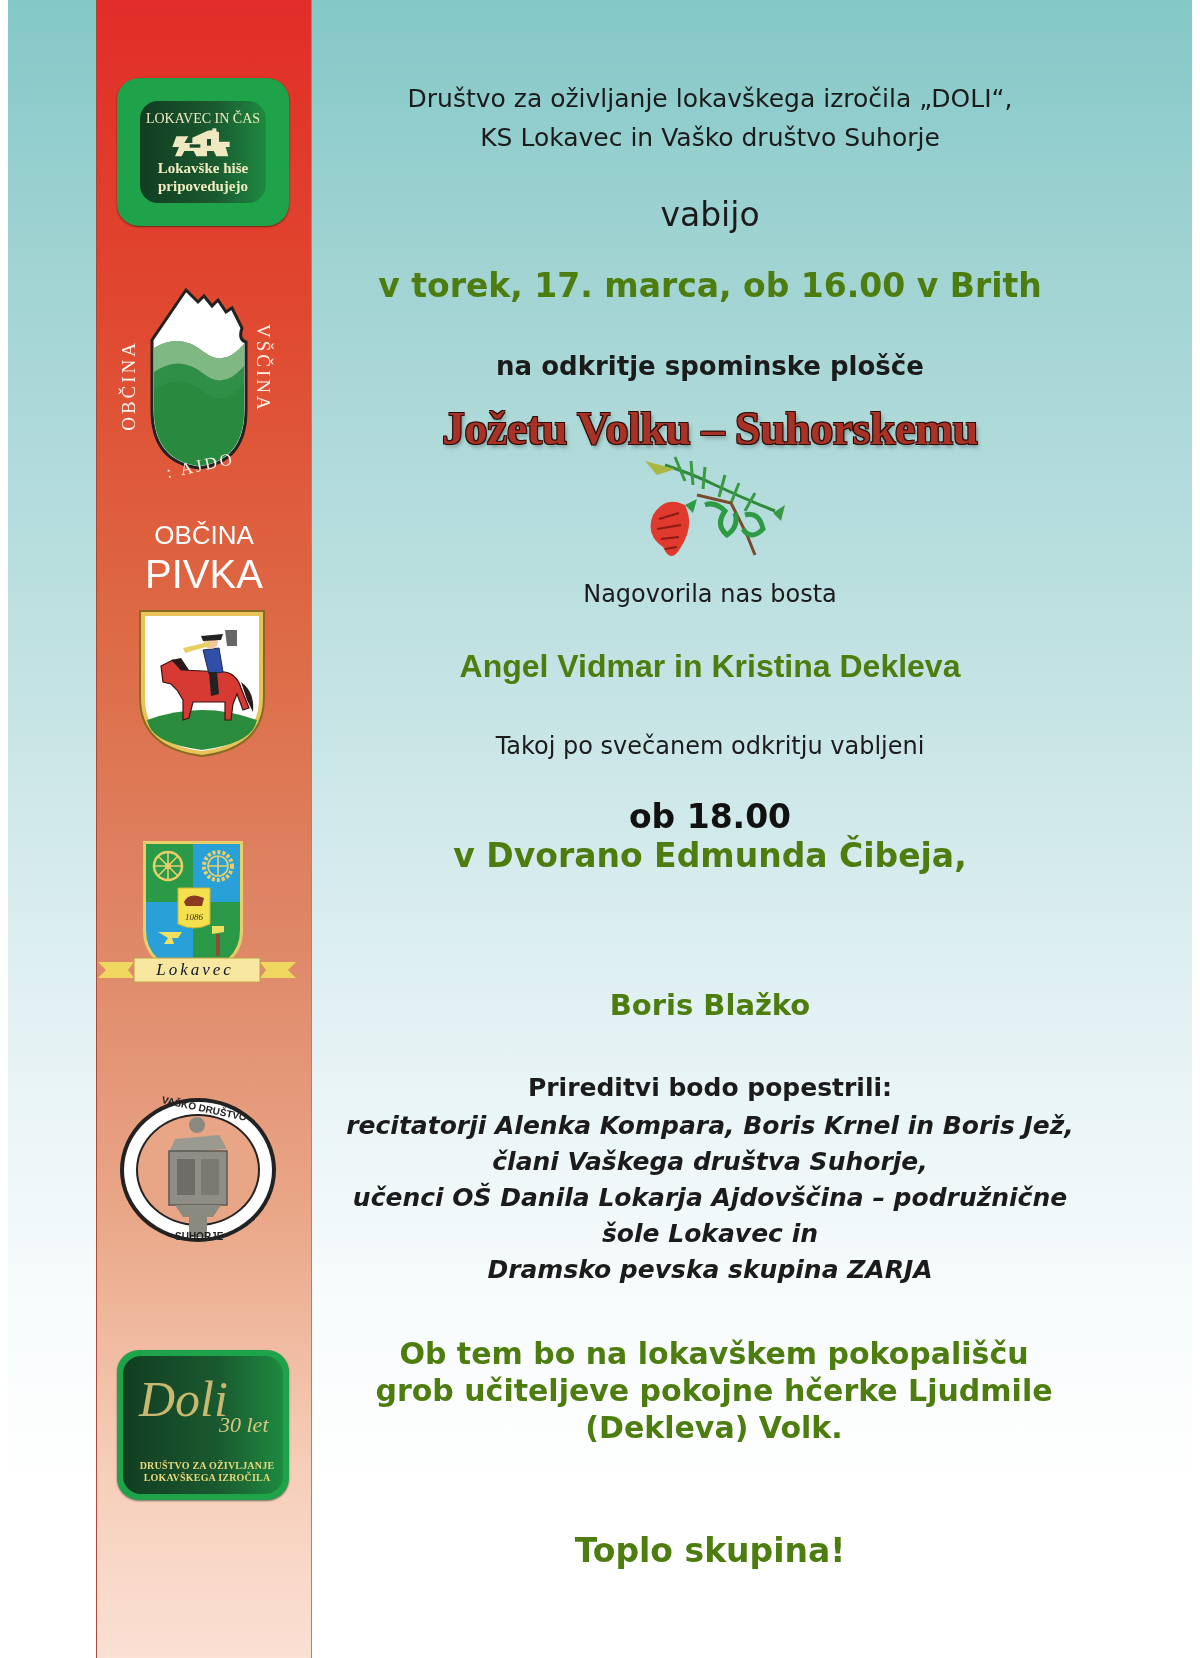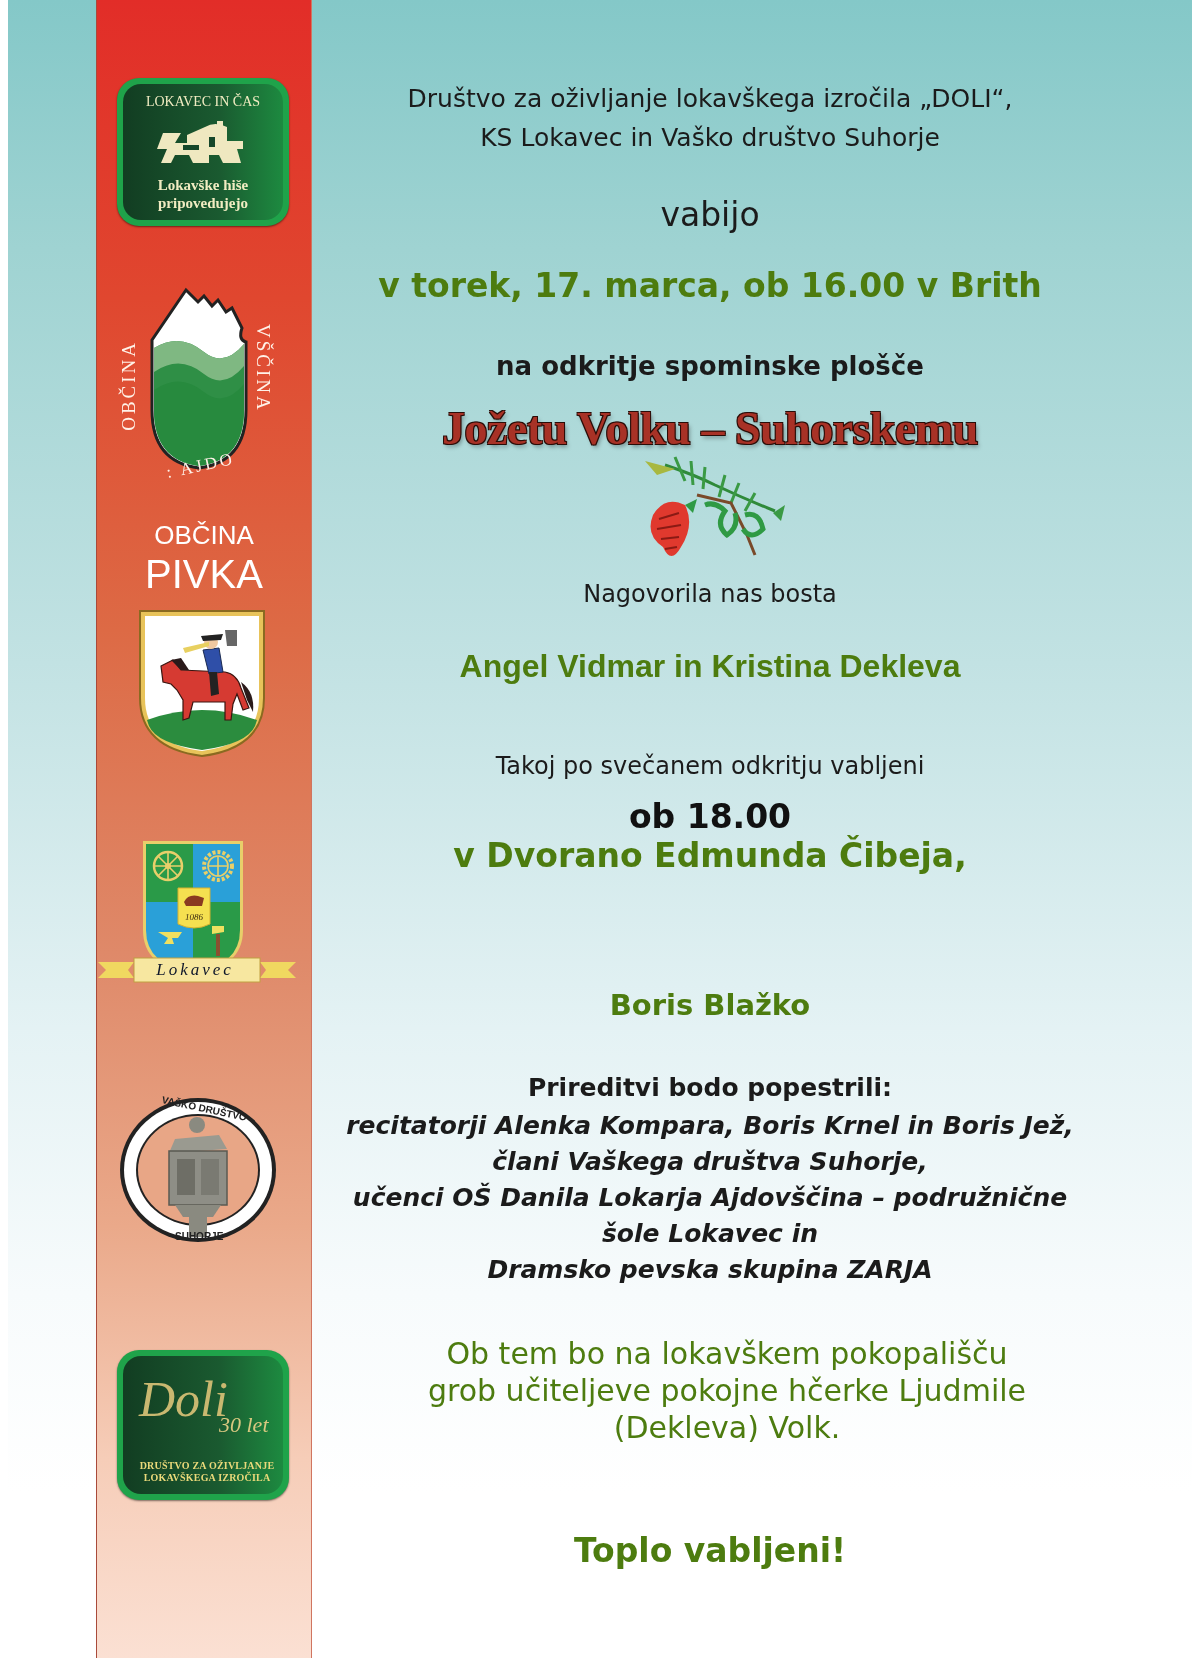--- a/index.html
+++ b/index.html
@@ -16,21 +16,21 @@
   .side-band {
     position: absolute; left: 96px; top: 0; width: 216px; height: 1658px;
     background: linear-gradient(180deg, #e22d28 0%, #e0472f 18%, #dd6a45 38%, #df8a6a 58%, #eaa98a 74%, #f6cdb8 88%, #fbe0d3 100%);
     border-left: 1px solid #a94a3a;
     border-right: 1px solid #d07560;
   }
   .logo { position: absolute; }
   
   .logo-lokavec-cas {
     left: 117px; top: 78px; width: 172px; height: 148px;
-    border-radius: 22px; background: #1fa34a; padding: 6px;
+    border-radius: 22px; background: #1fa34a; padding: 23px;
     box-shadow: 0 1px 2px rgba(0,0,0,0.5);
   }
   .logo-lokavec-cas .inner, .logo-doli .inner {
     width: 100%; height: 100%; border-radius: 18px;
     background: linear-gradient(90deg, #123d22 0%, #1a5a30 60%, #1d8a40 100%);
     display: flex; flex-direction: column; align-items: center; justify-content: space-between;
     padding: 10px 4px 8px 4px;
     color: #f1ecc2;
     font-family: "Liberation Serif", "DejaVu Serif", serif;
   }
@@ -97,29 +97,29 @@
   .when { top: 266px; font-size: 33px; }
   .occasion { top: 351px; font-size: 26px; }
   .honoree {
     top: 402px; font-family: "Liberation Serif", "DejaVu Serif", serif; font-size: 46px; font-weight: bold;
     color: #a83226; letter-spacing: -0.5px;
     text-shadow: 1px 1px 0 #2b0d08, -1px -1px 0 #2b0d08, 1px -1px 0 #2b0d08, -1px 1px 0 #2b0d08, 2px 3px 4px rgba(0,0,0,0.35);
   }
   .flower { position: absolute; left: 305px; top: 455px; width: 165px; height: 115px; }
   .speakers-intro { top: 580px; font-size: 24px; }
   .speakers { top: 648px; font-size: 32px; font-family: "Liberation Sans", sans-serif; }
-  .after { top: 732px; font-size: 24px; margin-top: 20px; }
+  .after { top: 732px; font-size: 24px; }
   .time2 { top: 797px; font-size: 33px; color: #111; }
   .venue { top: 836px; font-size: 33px; }
   .research { top: 922px; font-size: 25px; }
   .researcher { top: 988px; font-size: 29px; }
   .enrich-title { top: 1073px; font-size: 25px; }
   .enrich { position: absolute; left: 0; width: 760px; top: 1108px; font-size: 25px; font-weight: bold; line-height: 36px; }
   .enrich div { white-space: nowrap; font-style: italic; }
-  .grave { position: absolute; left: 17px; width: 760px; top: 1335px; font-size: 30px; font-weight: normal; line-height: 37px; }
+  .grave { position: absolute; left: 4px; width: 760px; top: 1335px; font-size: 30px; font-weight: bold; line-height: 37px; }
   .grave div { white-space: nowrap; }
   .closing { top: 1531px; font-size: 33px; }
 </style>
 </head>
 <body>
 
 <div class="poster"></div>
 <div class="side-band"></div>
 
 <div class="logo logo-lokavec-cas">
@@ -261,14 +261,14 @@
     <div>člani Vaškega društva Suhorje,</div>
     <div>učenci OŠ Danila Lokarja Ajdovščina –  podružnične</div>
     <div>šole Lokavec in</div>
     <div>Dramsko pevska skupina ZARJA</div>
   </div>
   <div class="grave red">
     <div>Ob tem bo na lokavškem pokopališču</div>
     <div>grob učiteljeve pokojne hčerke  Ljudmile</div>
     <div>(Dekleva) Volk.</div>
   </div>
-  <div class="line closing red bold">Toplo vabljeni!</div>
+  <div class="line closing red bold">Toplo skupina!</div>
 </div>
 
 </body></html>

